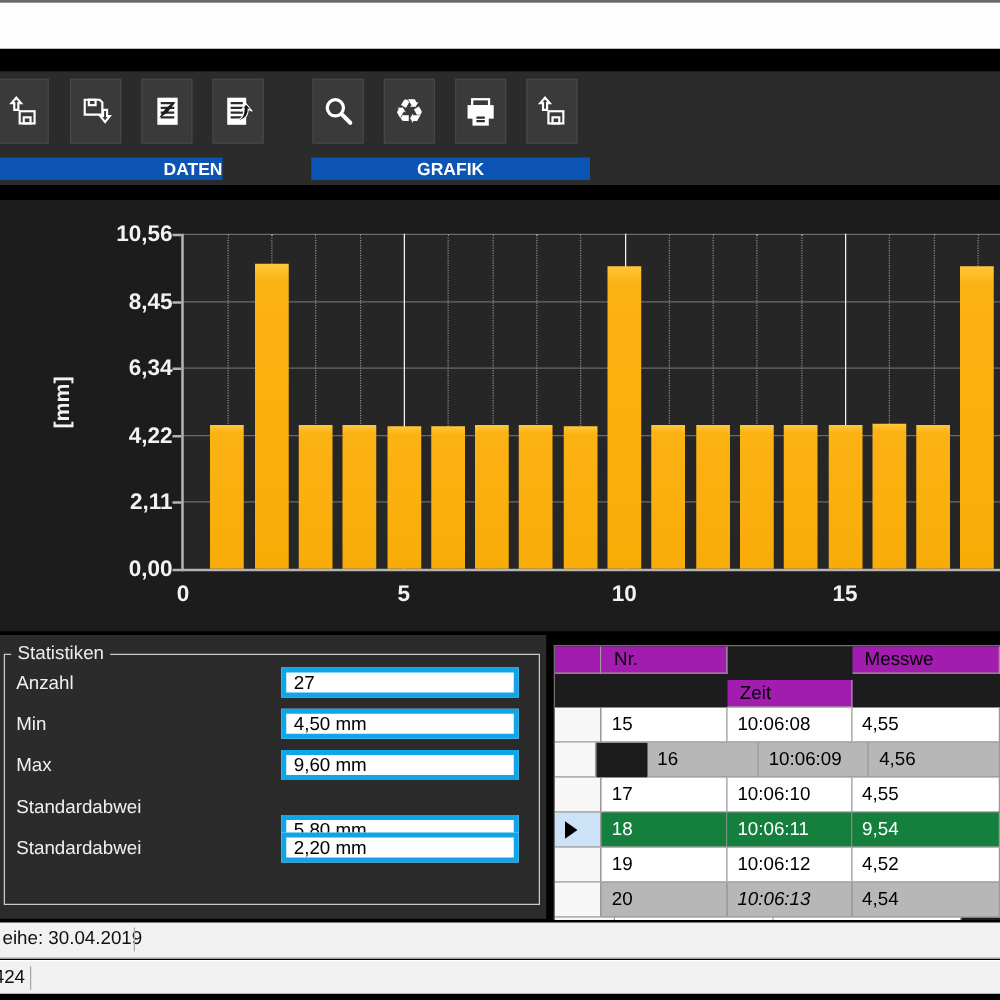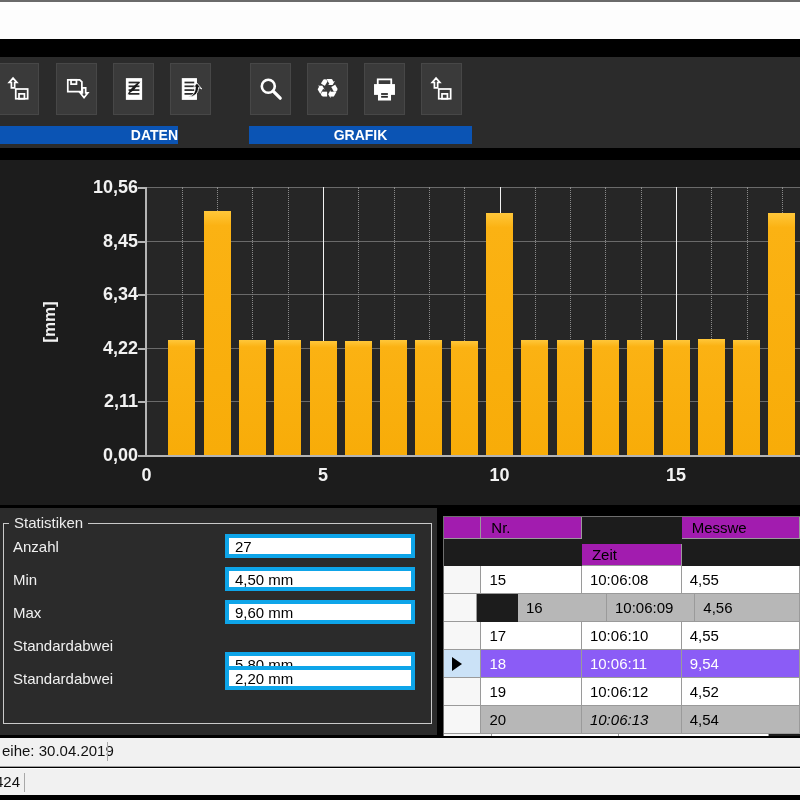--- a/index.html
+++ b/index.html
@@ -50,21 +50,21 @@
   #table-panel{left:443px;top:516px;width:357px;height:220px;overflow:hidden;background:#1c1c1c;
                border-left:1px solid #6e6e6e;border-top:1px solid #6e6e6e;box-sizing:border-box;}
   .grid-row{display:flex;}
   .gcell{box-sizing:border-box;border-right:1px solid #9a9a9a;border-bottom:1px solid #9a9a9a;
          font-size:15px;color:#000;overflow:hidden;white-space:nowrap;}
   .ghead .gcell{height:22px;line-height:21px;background:#a21caf;padding-left:10px;}
   .gbody .gcell{height:28px;line-height:27px;padding-left:8px;}
   .gutter{padding-left:0 !important;background:#f7f7f7;position:relative;}
   .row-light .data{background:#fff;}
   .row-dark .data{background:#b7b7b7;}
-  .row-selected .data{background:#8b5cf6;color:#fff;}
+  .row-selected .data{background:#15803d;color:#fff;}
   .row-selected .gutter{background:#cbe2f7;}
   .sel-arrow{position:absolute;left:8px;top:7px;width:0;height:0;
              border-left:10px solid #000;border-top:7px solid transparent;border-bottom:7px solid transparent;}
 
   
   #status1{left:0;top:738px;width:800px;height:29px;background:#f1f1f1;border-bottom:1px solid #9f9f9f;box-sizing:border-box;}
   #status2{left:0;top:768px;width:800px;height:27px;background:#f1f1f1;border-top:1px solid #ffffff;box-sizing:border-box;}
   .status-text{position:absolute;left:2px;top:4px;font-size:15px;color:#111;}
   .status-sep{position:absolute;top:4px;width:1px;height:19px;background:#a8a8a8;}
 </style>

